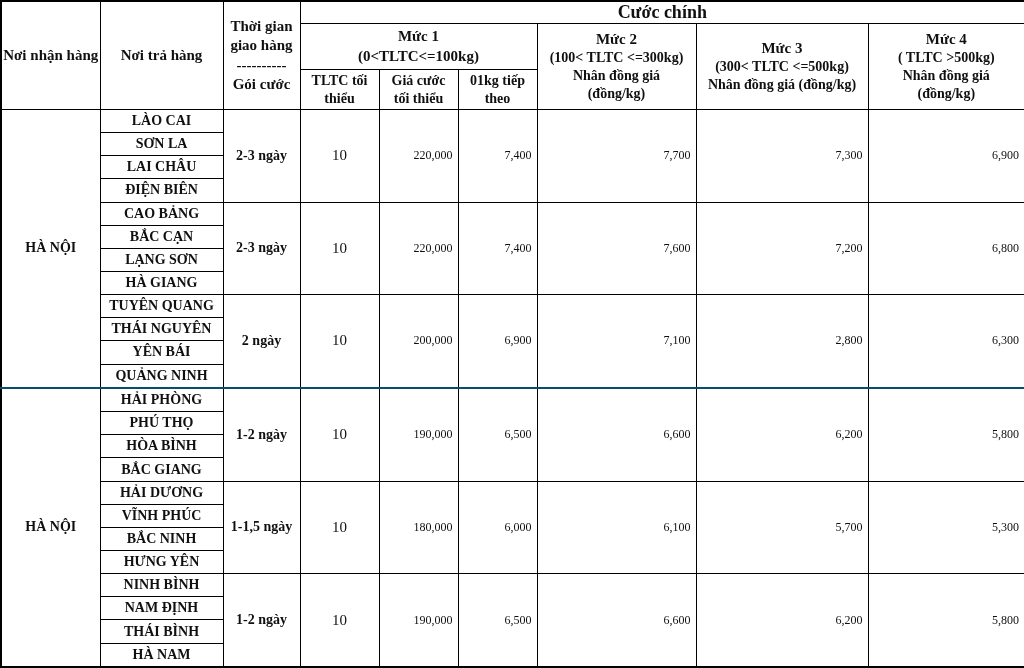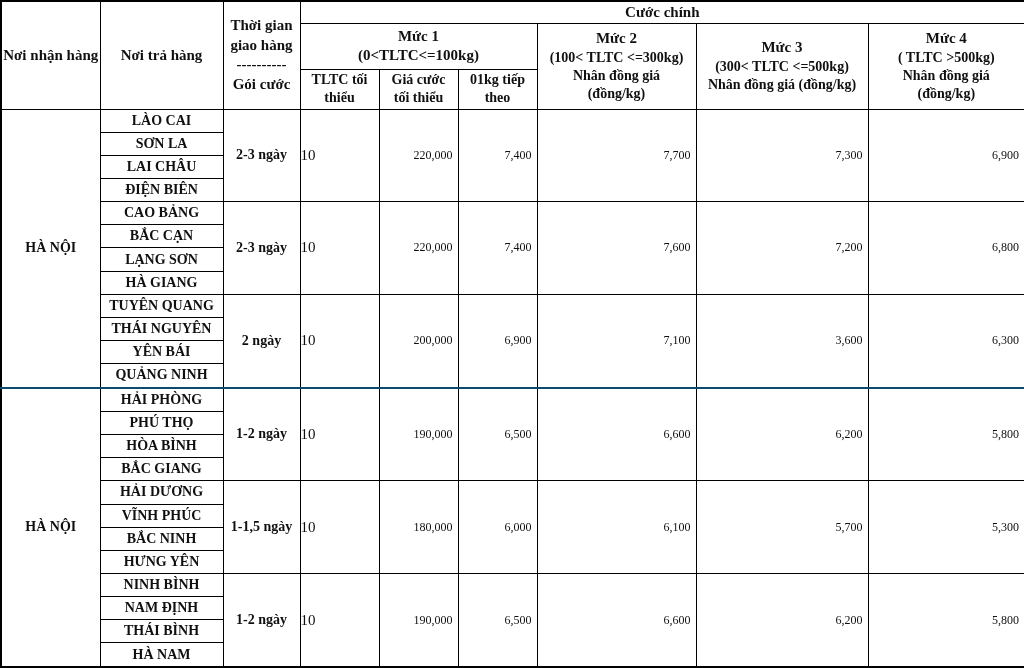--- a/index.html
+++ b/index.html
@@ -19,24 +19,24 @@
     padding: 0;
     vertical-align: middle;
     overflow: hidden;
   }
   thead th { font-weight: bold; text-align: center; }
   thead tr.hrow-a { height: 22px; }
   thead tr.hrow-b { height: 46px; }
   thead tr.hrow-c { height: 40px; }
   .hline { line-height: 1.3; font-size: 15px; white-space: nowrap; }
   .hline-sm { line-height: 1.28; font-size: 14px; white-space: nowrap; }
-  .fare-main { font-size: 15px; }
+  .fare-main { font-size: 18px; }
   .origin, .dest, .time { font-weight: bold; font-size: 14px; white-space: nowrap; text-align: center; }
   .num { font-weight: normal; font-size: 12px; text-align: right; padding-right: 5px; white-space: nowrap; }
-  .numc { font-weight: normal; font-size: 15px; white-space: nowrap; }
+  .numc { font-weight: normal; font-size: 15px; text-align: center; white-space: nowrap; }
   tbody tr.section-start td { border-top: 2px solid #0c4a6e; }
 </style>
 </head>
 <body>
 
 <table class="fare">
   <colgroup>
     <col class="c1">
       <col class="c2">
       <col class="c3">
@@ -141,21 +141,21 @@
       <tr>
         <td class="dest">HÀ GIANG</td>
       </tr>
       <tr>
         <td class="dest">TUYÊN QUANG</td>
         <td class="time" rowspan="4">2 ngày</td>
         <td class="numc" rowspan="4">10</td>
         <td class="num" rowspan="4">200,000</td>
         <td class="num" rowspan="4">6,900</td>
         <td class="num" rowspan="4">7,100</td>
-        <td class="num" rowspan="4">3,600</td>
+        <td class="num" rowspan="4">2,800</td>
         <td class="num" rowspan="4">6,300</td>
       </tr>
       <tr>
         <td class="dest">THÁI NGUYÊN</td>
       </tr>
       <tr>
         <td class="dest">YÊN BÁI</td>
       </tr>
       <tr>
         <td class="dest">QUẢNG NINH</td>

